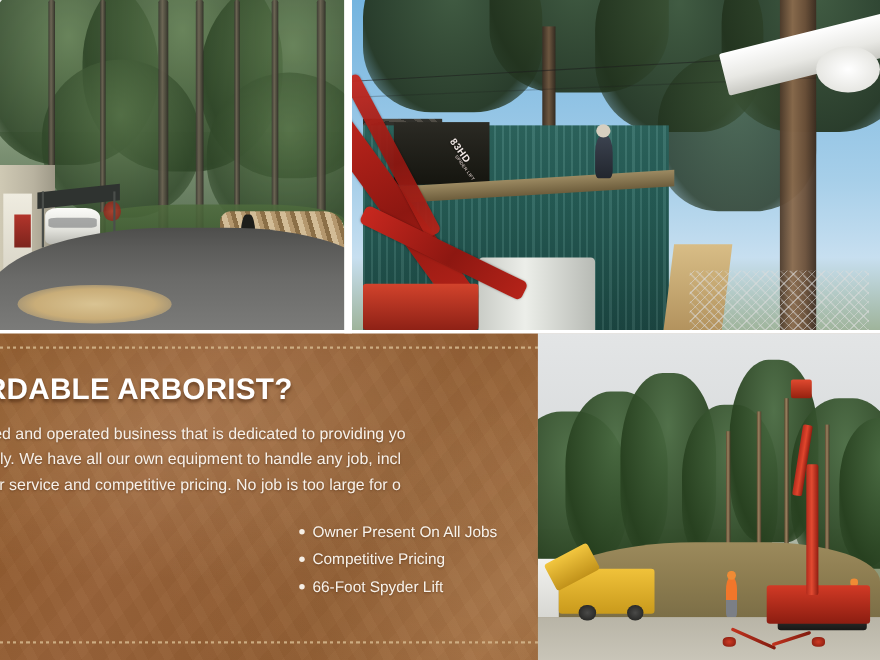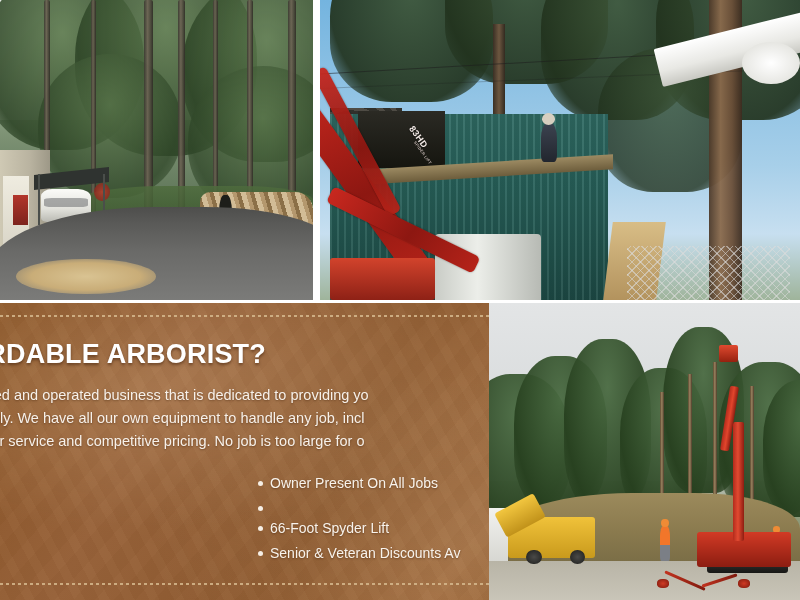--- a/index.html
+++ b/index.html
@@ -160,21 +160,21 @@
   #panel-heading{position:absolute;left:-88px;top:36px;width:620px;
      color:#ffffff;font-size:27px;font-weight:bold;letter-spacing:.2px;
      text-shadow:0 2px 3px rgba(60,28,8,.55);white-space:nowrap;}
   .body-line{position:absolute;left:-86px;width:720px;color:#f7f1ea;font-size:14.5px;
      white-space:nowrap;text-shadow:0 1px 2px rgba(60,28,8,.45);}
   #body-line-1{top:84px;}
   #body-line-2{top:107px;}
   #body-line-3{top:130px;}
 
   .bullet-col{position:absolute;top:172px;}
-  #bullets-right{left:258px;}
+  #bullets-right{left:272px;}
   .bullet-item{display:flex;align-items:flex-start;gap:7px;margin-bottom:9px;
      color:#f8f3ec;font-size:14px;white-space:nowrap;text-shadow:0 1px 2px rgba(60,28,8,.45);}
   .bullet-dot{display:inline-block;width:5px;height:5px;border-radius:50%;
      background:#f6efe6;margin-top:6px;flex:0 0 5px;}
 
   
   .gutter{position:absolute;background:#ffffff;}
   #gutter-v-top{left:313px;top:0;width:7px;height:303px;}
   #gutter-h{left:0;top:300px;width:800px;height:3px;}
 </style>
@@ -267,28 +267,25 @@
       <div class="body-line" id="body-line-2">done efficiently. We have all our own equipment to handle any job, incl</div>
       <div class="body-line" id="body-line-3">ndly customer service and competitive pricing. No job is too large for o</div>
 
       <div class="bullet-col" id="bullets-right">
         <div class="bullet-item">
           <span class="bullet-dot"></span>
           <span>Owner Present On All Jobs</span>
         </div>
         <div class="bullet-item">
           <span class="bullet-dot"></span>
+          <span>Competitive Pricing</span>
         </div>
         <div class="bullet-item">
           <span class="bullet-dot"></span>
           <span>66-Foot Spyder Lift</span>
-        </div>
-        <div class="bullet-item">
-          <span class="bullet-dot"></span>
-          <span>Senior &amp; Veteran Discounts Av</span>
         </div>
       </div>
     </div>
   </div>
 
   <div class="photo" id="photo-chipper-lift">
     <div class="ph-layer">
       <div class="br-sky"></div>
 
       <div class="br-pine" style="left:-8%;top:24%;width:34%;height:48%;"></div>

